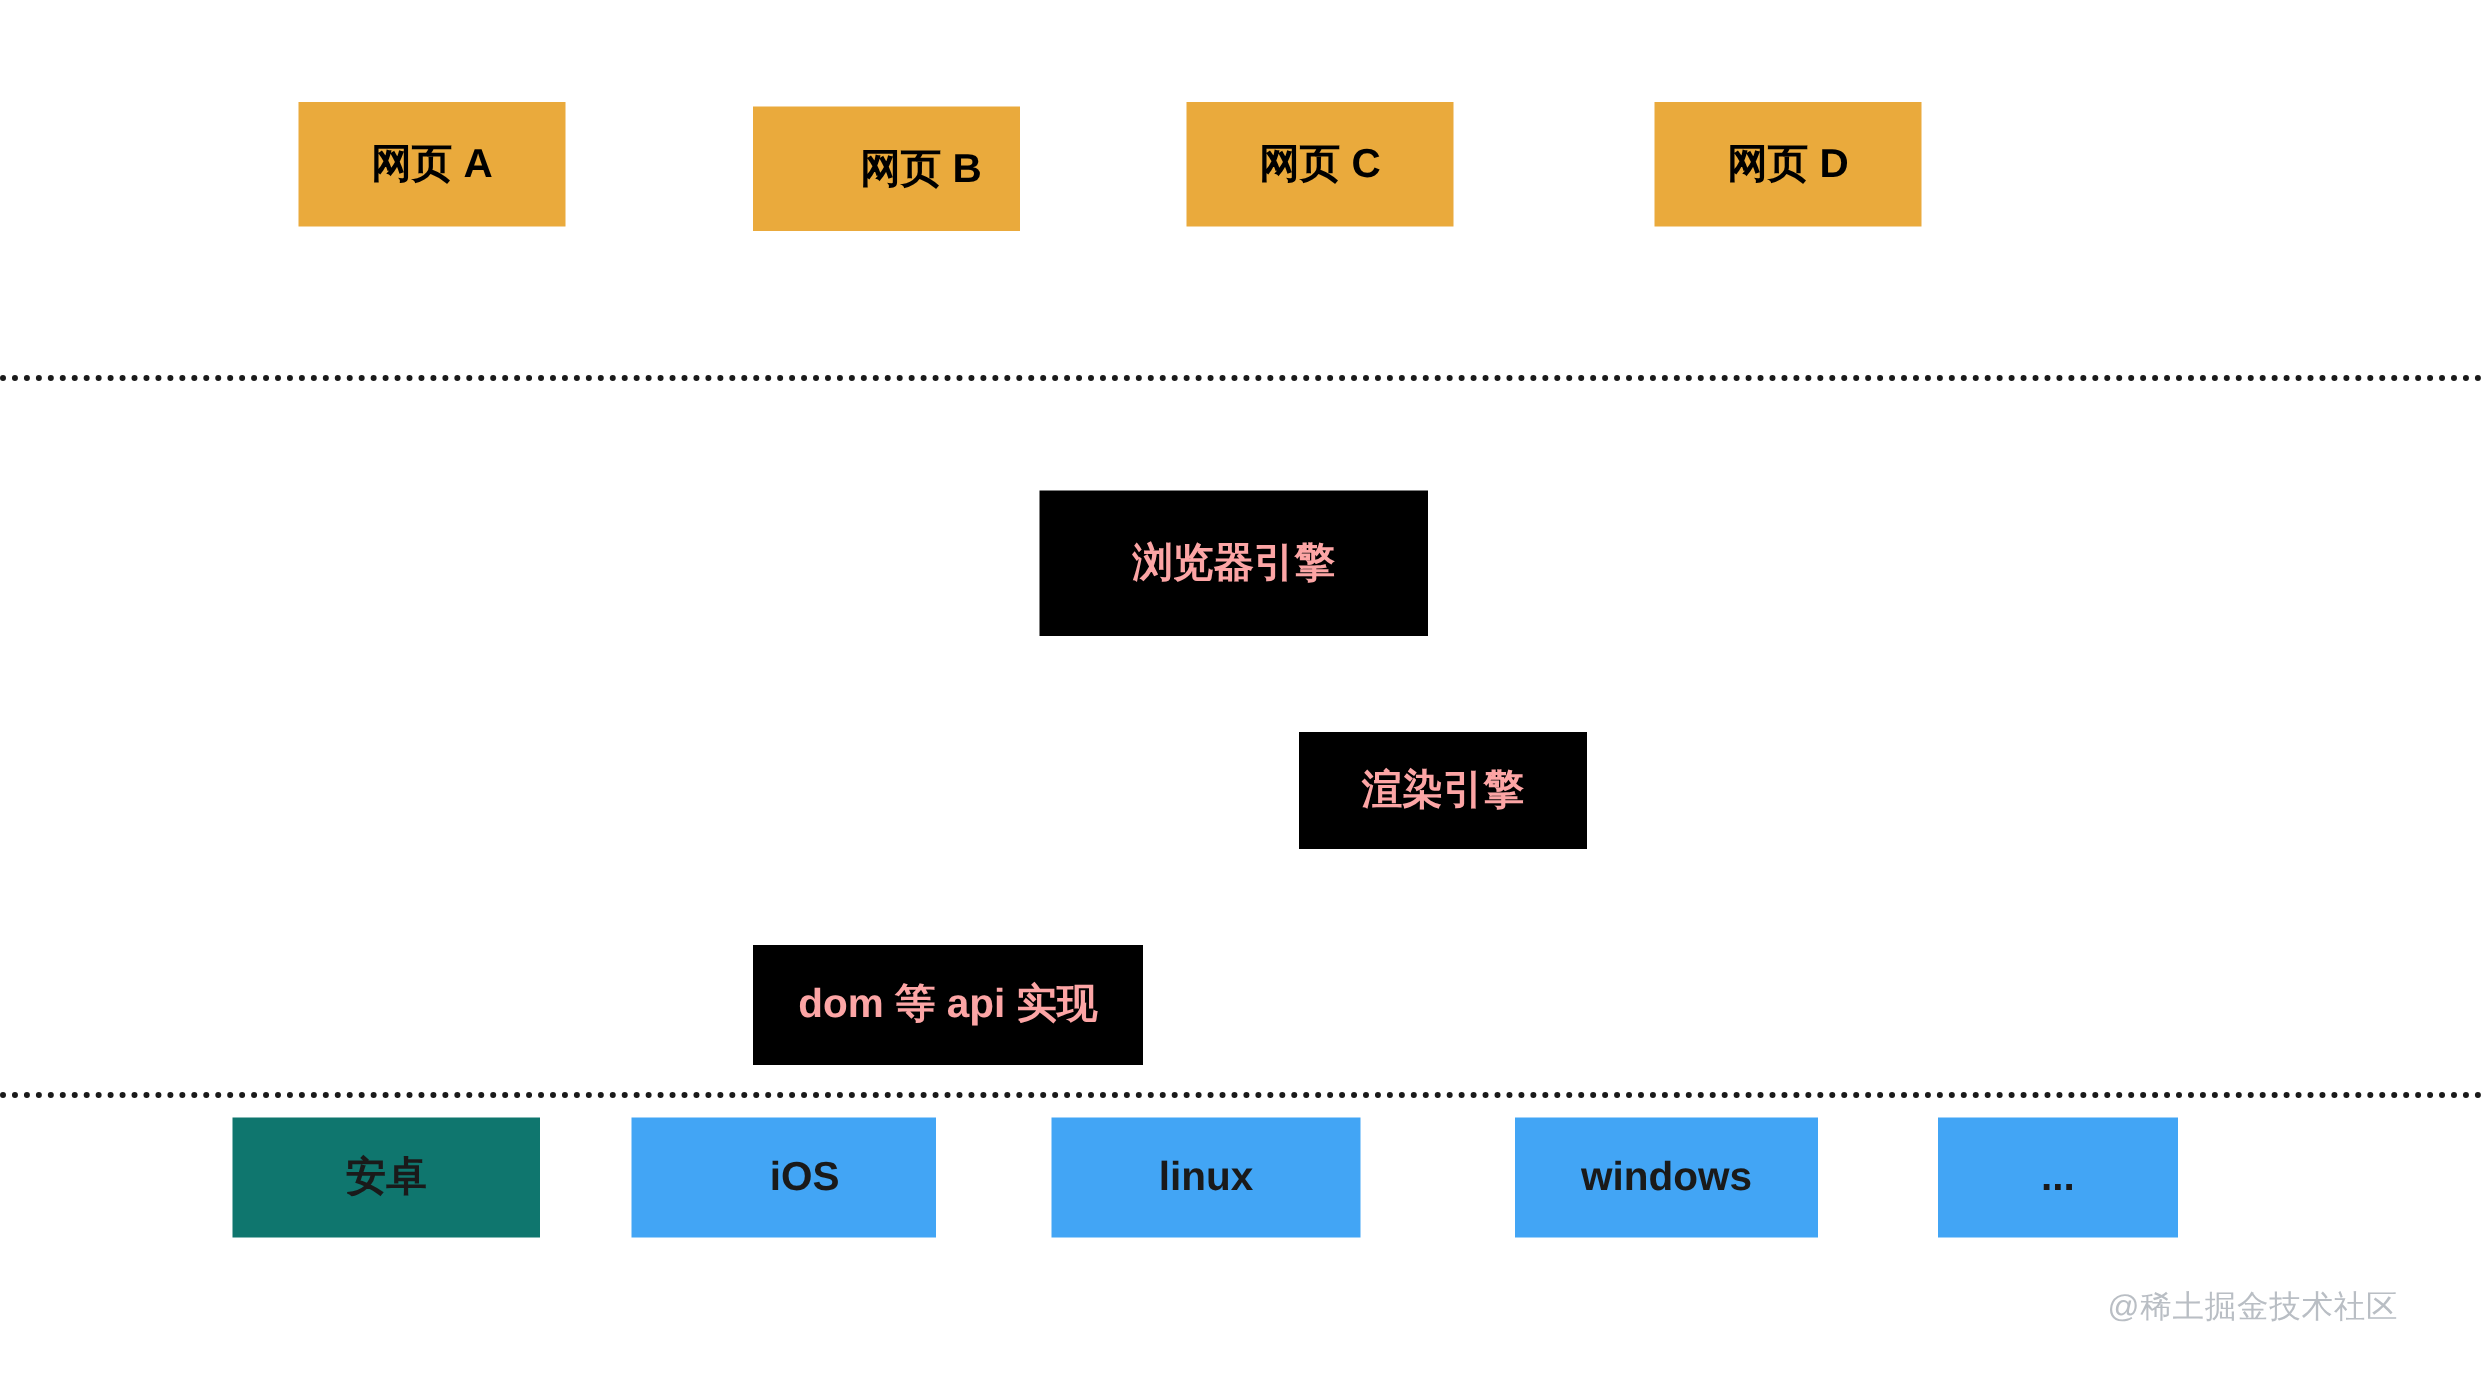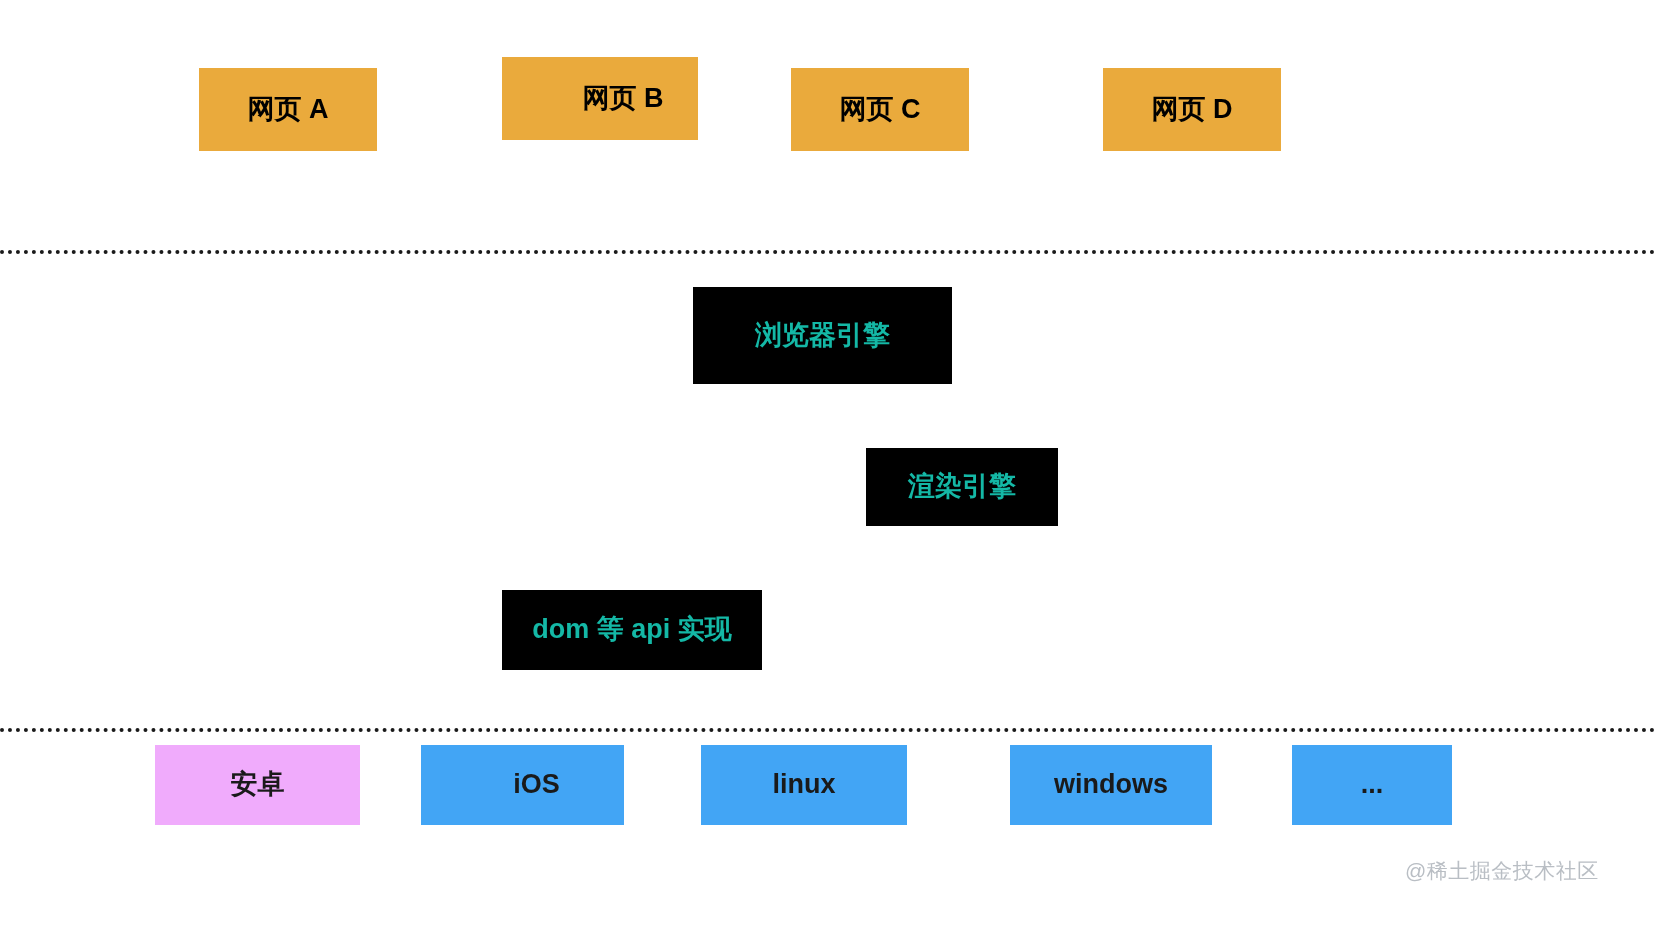--- a/index.html
+++ b/index.html
@@ -29,23 +29,24 @@
     white-space: nowrap;
   }
   .box-app {
     background: #eaaa3c;
     color: #000000;
     font-size: 27px;
     font-weight: 700;
   }
   .box-engine {
     background: #000000;
-    color: #14b8a6;
+    color: #fca5a5;
     font-size: 27px;
     font-weight: 700;
+    margin-top: 40px;
   }
   .box-os {
     background: #42a5f5;
     color: #1a1a1a;
     font-size: 27px;
     font-weight: 700;
   }
   .divider {
     position: absolute;
     left: 0;
@@ -62,21 +63,21 @@
   }
 </style>
 </head>
 <body>
 
 <div id="canvas" style="background: rgb(255, 255, 255);">
 
   <div class="box box-app" style="left: 199px; top: 68px; width: 178px; height: 83px; background: rgb(234, 170, 60);">
     <span>网页 A</span>
   </div>
-  <div class="box box-app" style="left: 502px; top: 57px; width: 196px; height: 83px; background: rgb(234, 170, 60); padding-left: 46px;">
+  <div class="box box-app" style="left: 502px; top: 71px; width: 178px; height: 83px; background: rgb(234, 170, 60); padding-left: 46px;">
     <span>网页 B</span>
   </div>
   <div class="box box-app" style="left: 1103px; top: 68px; width: 178px; height: 83px; background: rgb(234, 170, 60);">
     <span>网页 D</span>
   </div>
   <div class="box box-app" style="left: 791px; top: 68px; width: 178px; height: 83px; background: rgb(234, 170, 60);">
     <span>网页 C</span>
   </div>
 
   <div class="divider" style="top: 250px; border-top-color: rgb(26, 26, 26);"></div>
@@ -86,21 +87,21 @@
   </div>
   <div class="box box-engine" style="left: 866px; top: 448px; width: 192px; height: 78px; background: rgb(0, 0, 0);">
     <span>渲染引擎</span>
   </div>
   <div class="box box-engine" style="left: 502px; top: 590px; width: 260px; height: 80px; background: rgb(0, 0, 0);">
     <span>dom 等 api 实现</span>
   </div>
 
   <div class="divider" style="top: 728px; border-top-color: rgb(26, 26, 26);"></div>
 
-  <div class="box box-os" style="left: 155px; top: 745px; width: 205px; height: 80px; background: #f0abfc;">
+  <div class="box box-os" style="left: 155px; top: 745px; width: 205px; height: 80px; background: #0f766e;">
     <span>安卓</span>
   </div>
   <div class="box box-os" style="left: 421px; top: 745px; width: 203px; height: 80px; background: rgb(66, 165, 245); padding-left: 28px;">
     <span>iOS</span>
   </div>
   <div class="box box-os" style="left: 701px; top: 745px; width: 206px; height: 80px; background: rgb(66, 165, 245);">
     <span>linux</span>
   </div>
   <div class="box box-os" style="left: 1010px; top: 745px; width: 202px; height: 80px; background: rgb(66, 165, 245);">
     <span>windows</span>

